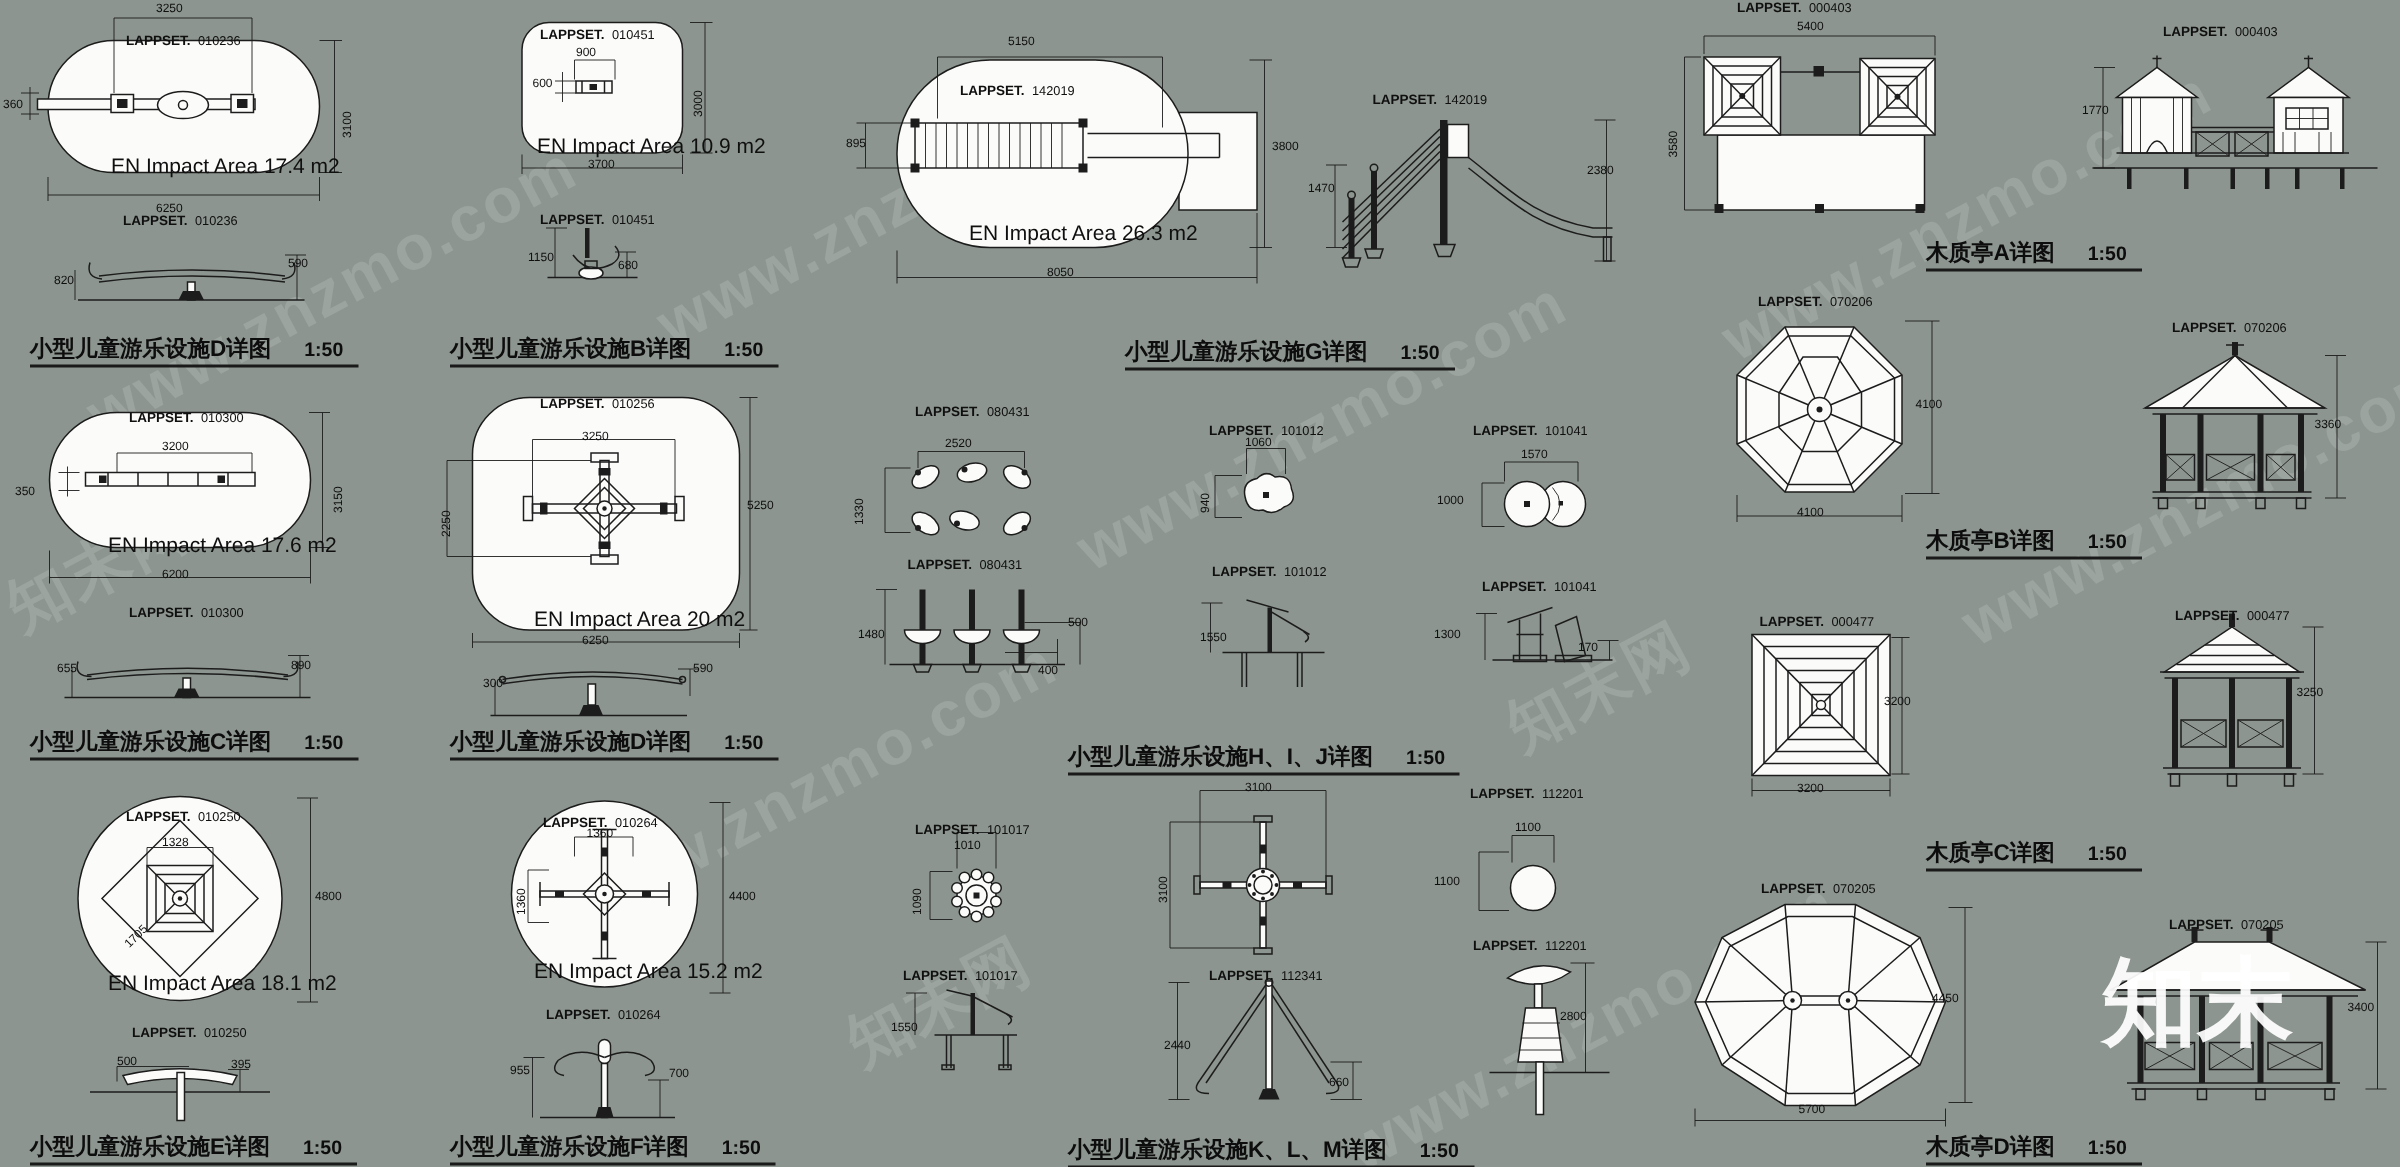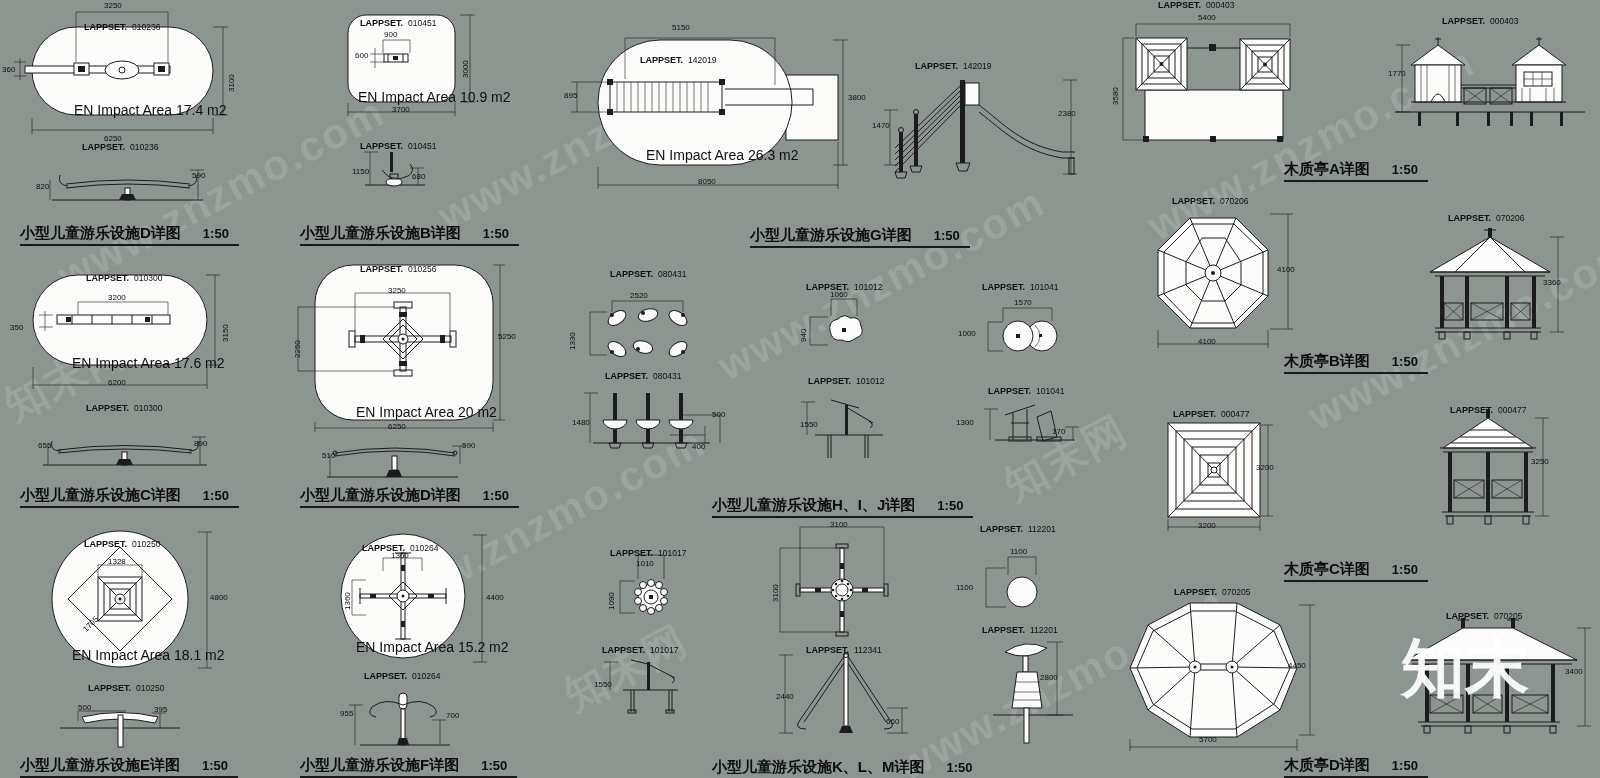--- a/index.html
+++ b/index.html
@@ -360,21 +360,21 @@
     <line class="d" x1="40" y1="205" x2="40" y2="227"></line>
       <line class="d" x1="170" y1="196" x2="170" y2="214"></line>
       <line class="d" x1="162" y1="196" x2="176" y2="196"></line>
   </svg>
   <div class="lbl" style="left:360px;top:265px"><span class="b">LAPPSET.</span><span class="cd">010256</span></div>
   <div class="t" style="left:388px;top:287px">3250</div>
   <div class="t r90" style="left:294px;top:358px">2250</div>
   <div class="t" style="left:498px;top:333px">5250</div>
   <div class="t" style="left:388px;top:423px">6250</div>
   <div class="t imp" style="left:356px;top:405px">EN Impact Area 20 m2</div>
-  <div class="t" style="left:322px;top:452px">510</div>
+  <div class="t" style="left:322px;top:452px">300</div>
   <div class="t" style="left:462px;top:442px">590</div>
   <div class="title" style="left:300px;top:486px"><span>小型儿童游乐设施D详图</span><span class="sc">1:50</span></div>
 
   <svg style="left:575;top:260" width="145" height="105">
     <line class="d" x1="37" y1="41" x2="108" y2="41"></line>
       <line class="d" x1="37" y1="41" x2="37" y2="52"></line>
       <line class="d" x1="108" y1="41" x2="108" y2="52"></line>
     <line class="d" x1="15" y1="52" x2="15" y2="95"></line>
       <line class="d" x1="15" y1="52" x2="32" y2="52"></line>
       <line class="d" x1="15" y1="95" x2="32" y2="95"></line>

